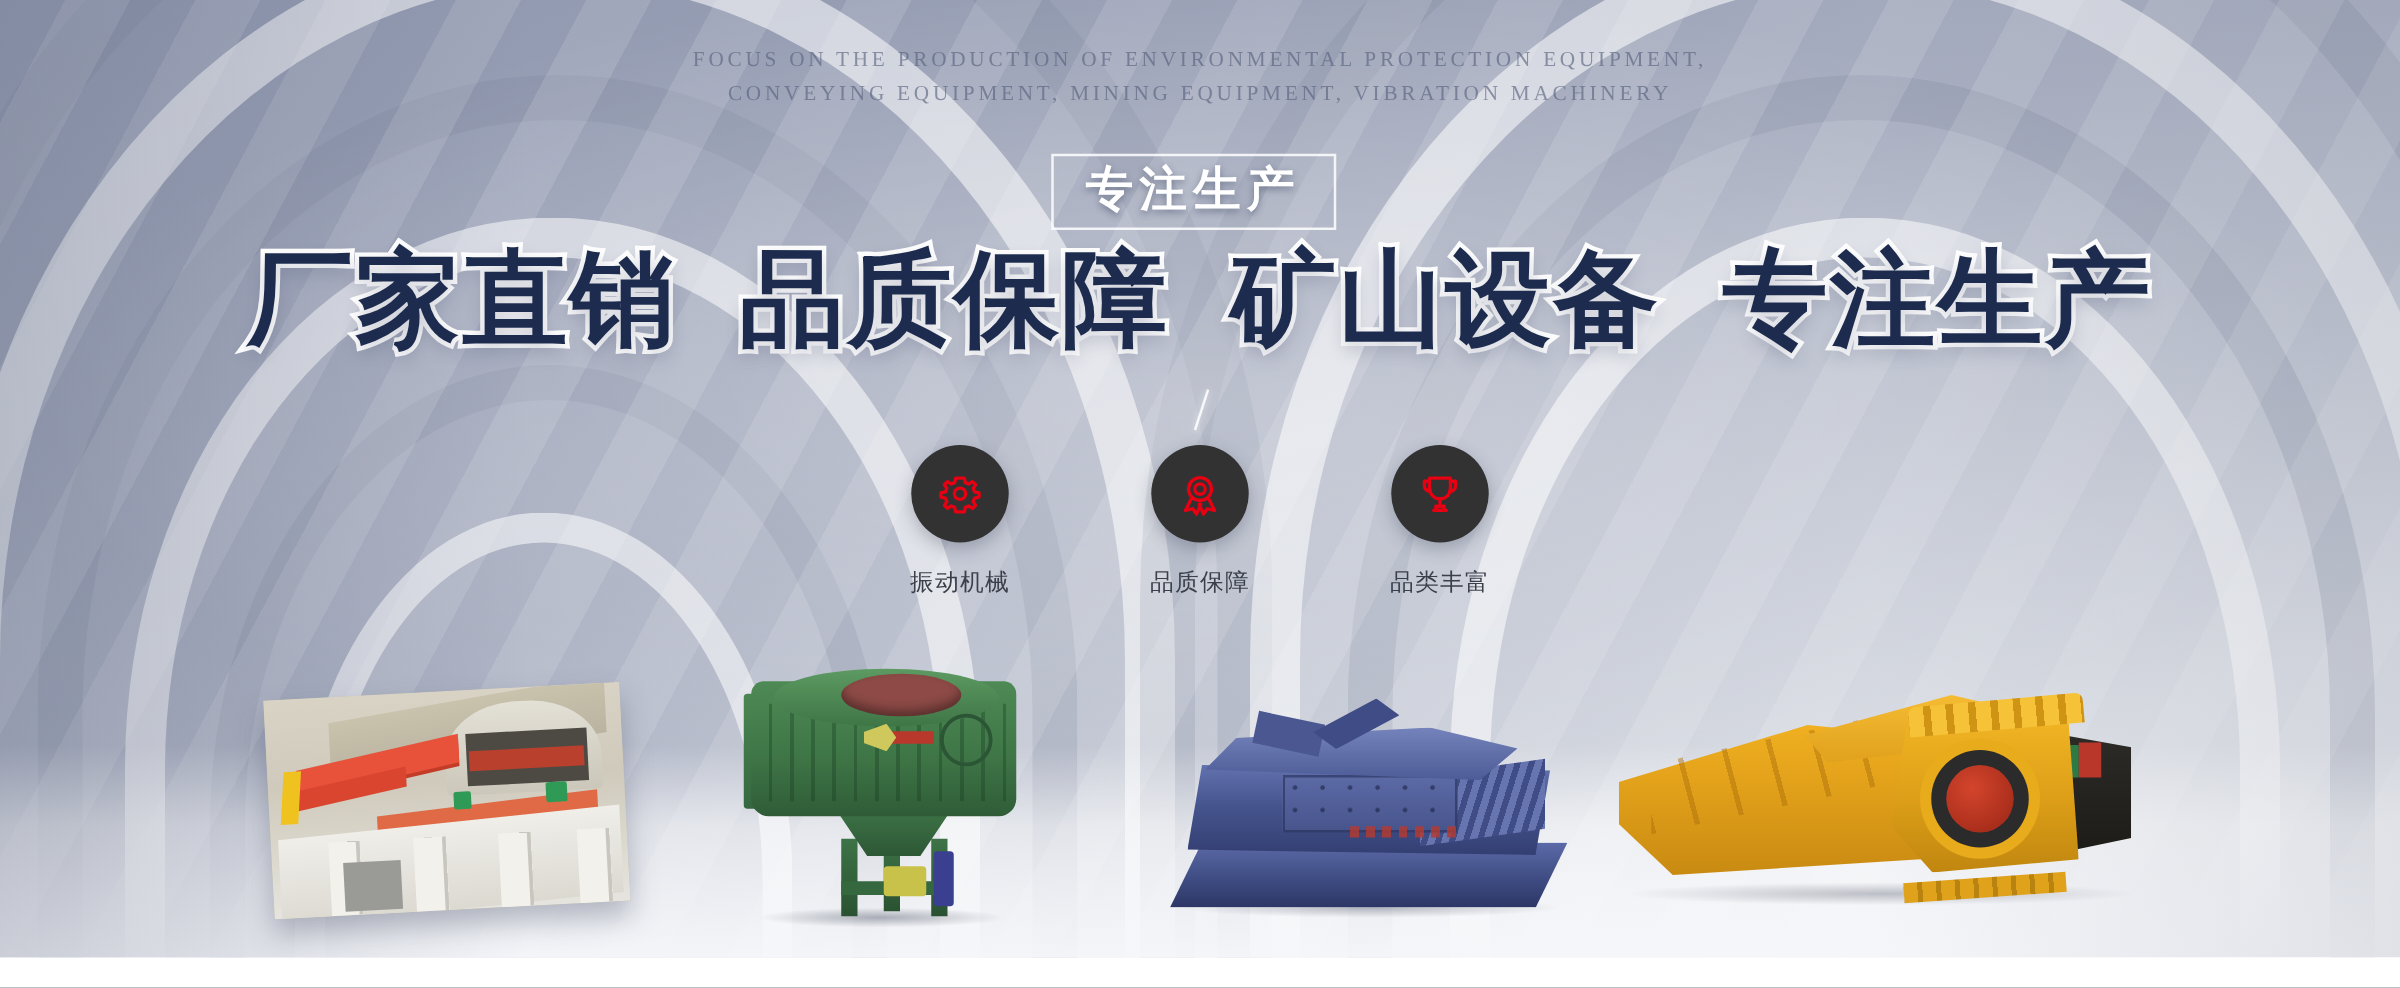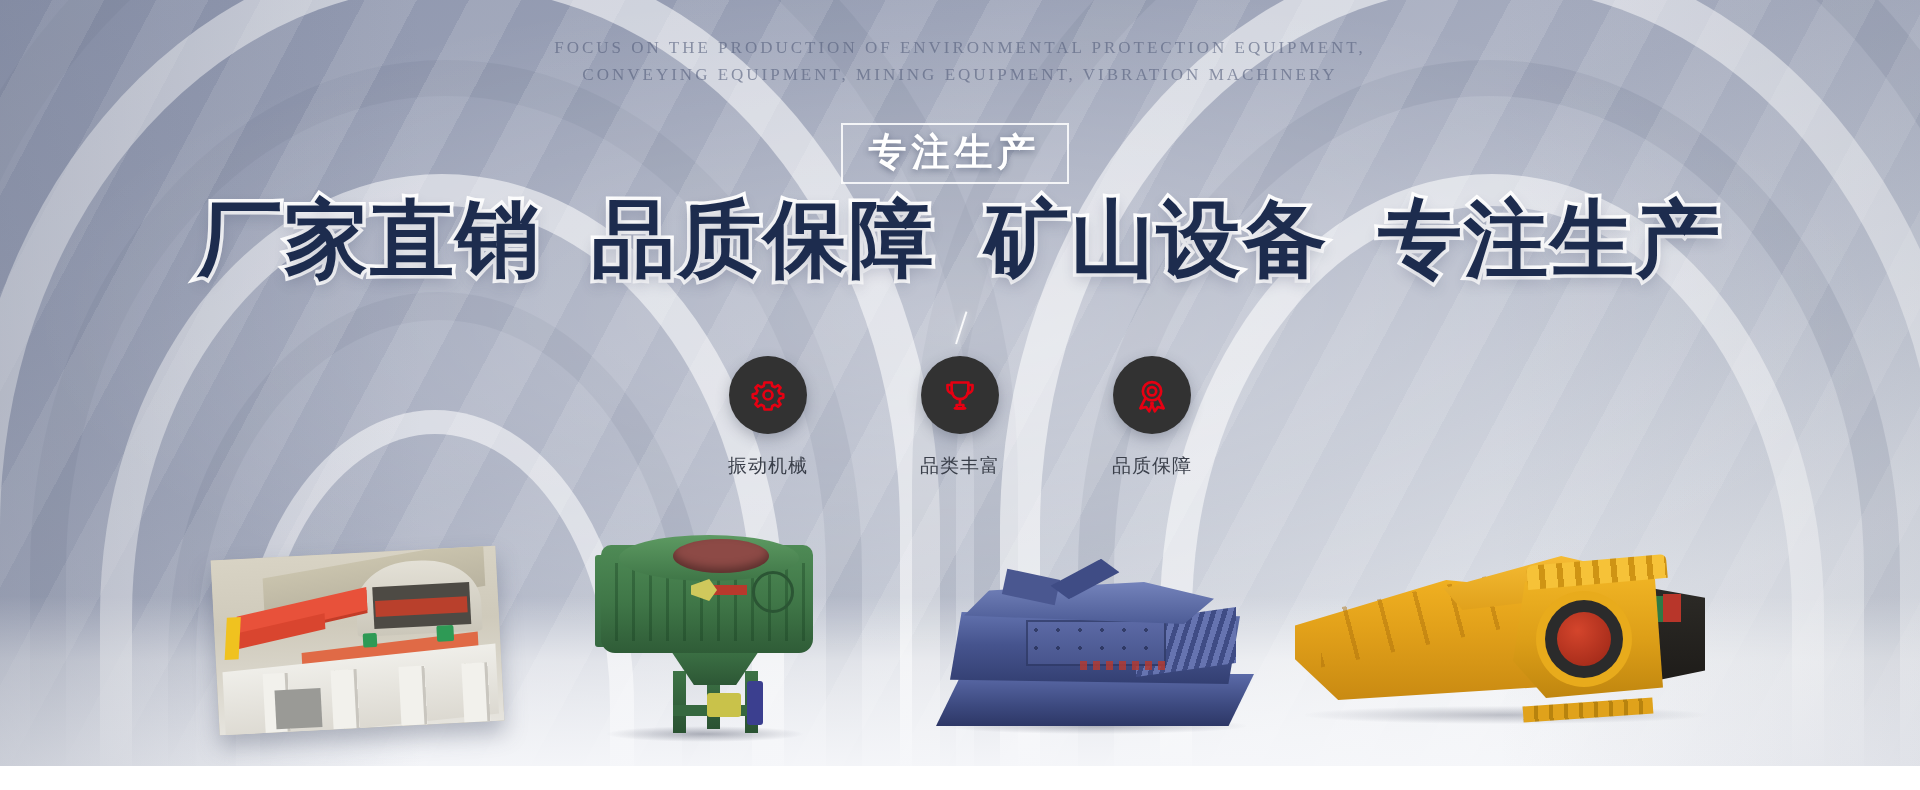--- a/index.html
+++ b/index.html
@@ -299,46 +299,46 @@
   <div class="features">
 
     <div class="feature">
       <div class="circle">
         <svg viewBox="0 0 48 48" fill="none" stroke="#e60012" stroke-width="3.2" stroke-linecap="round" stroke-linejoin="round">
           <path d="M24 9 l4.2 0 0.9 4.3 3.3 1.4 3.6-2.4 3 3 -2.4 3.6 1.4 3.3 4.3 0.9 0 4.2 -4.3 0.9 -1.4 3.3 2.4 3.6 -3 3 -3.6-2.4 -3.3 1.4 -0.9 4.3 -4.2 0 -4.2 0 -0.9-4.3 -3.3-1.4 -3.6 2.4 -3-3 2.4-3.6 -1.4-3.3 -4.3-0.9 0-4.2 4.3-0.9 1.4-3.3 -2.4-3.6 3-3 3.6 2.4 3.3-1.4 0.9-4.3 z"></path>
           <circle cx="24" cy="24" r="5.4"></circle>
         </svg>
       </div>
       <div class="cap">振动机械</div>
+    </div>
+
+    <div class="feature">
+      <div class="circle">
+        <svg viewBox="0 0 48 48" fill="none" stroke="#e60012" stroke-width="3.2" stroke-linecap="round" stroke-linejoin="round">
+          <circle cx="24" cy="19.5" r="11"></circle>
+          <circle cx="24" cy="19.5" r="5"></circle>
+          <path d="M15.5 29 L10 40 l7-1.6 3.6 5.2 4.2-9.6"></path>
+          <path d="M32.5 29 L38 40 l-7-1.6 -3.6 5.2 -4.2-9.6"></path>
+        </svg>
+      </div>
+      <div class="cap">品质保障</div>
     </div>
 
     <div class="feature">
       <div class="circle">
         <svg viewBox="0 0 48 48" fill="none" stroke="#e60012" stroke-width="3.2" stroke-linecap="round" stroke-linejoin="round">
           <path d="M14 9 h20 v10 a10 10 0 0 1 -20 0 z"></path>
           <path d="M14 12 h-5 v4 a6 6 0 0 0 6 6"></path>
           <path d="M34 12 h5 v4 a6 6 0 0 1 -6 6"></path>
           <path d="M24 29 v7"></path>
           <path d="M18 40 h12"></path>
           <path d="M20 36 h8 v4 h-8 z"></path>
         </svg>
       </div>
       <div class="cap">品类丰富</div>
-    </div>
-
-    <div class="feature">
-      <div class="circle">
-        <svg viewBox="0 0 48 48" fill="none" stroke="#e60012" stroke-width="3.2" stroke-linecap="round" stroke-linejoin="round">
-          <circle cx="24" cy="19.5" r="11"></circle>
-          <circle cx="24" cy="19.5" r="5"></circle>
-          <path d="M15.5 29 L10 40 l7-1.6 3.6 5.2 4.2-9.6"></path>
-          <path d="M32.5 29 L38 40 l-7-1.6 -3.6 5.2 -4.2-9.6"></path>
-        </svg>
-      </div>
-      <div class="cap">品质保障</div>
     </div>
 
   </div>
 
   <div class="machines">
 
     <div class="photoframe">
       <div class="pf-inner">
         <div class="pf-sky"></div>
         <div class="pf-roof"></div>

